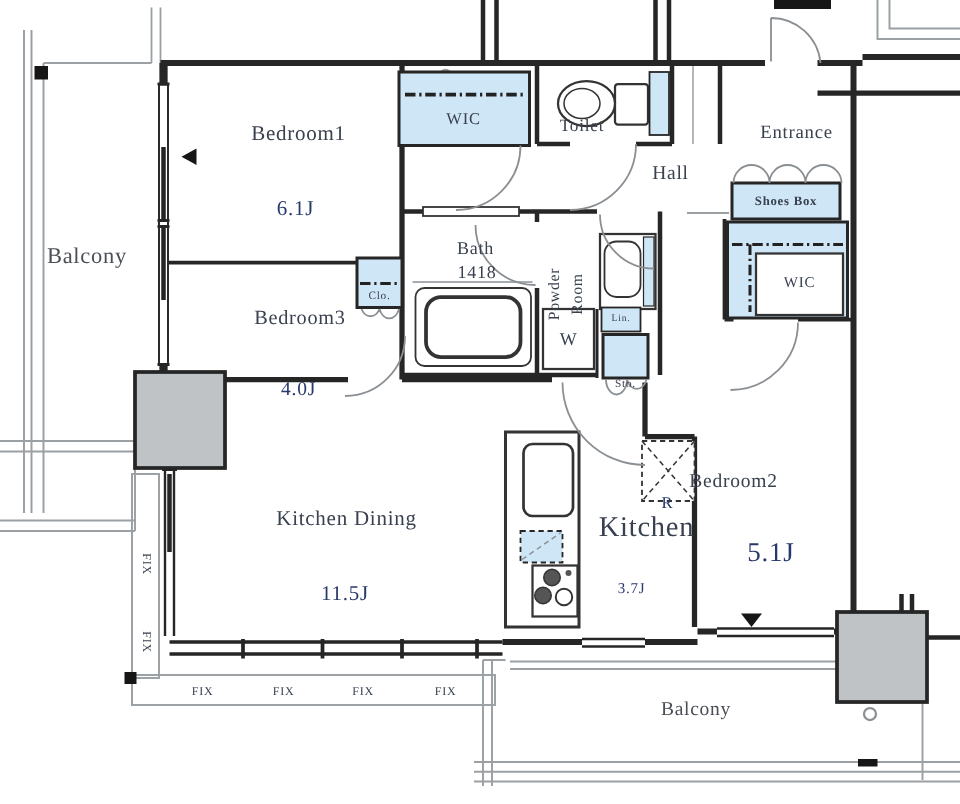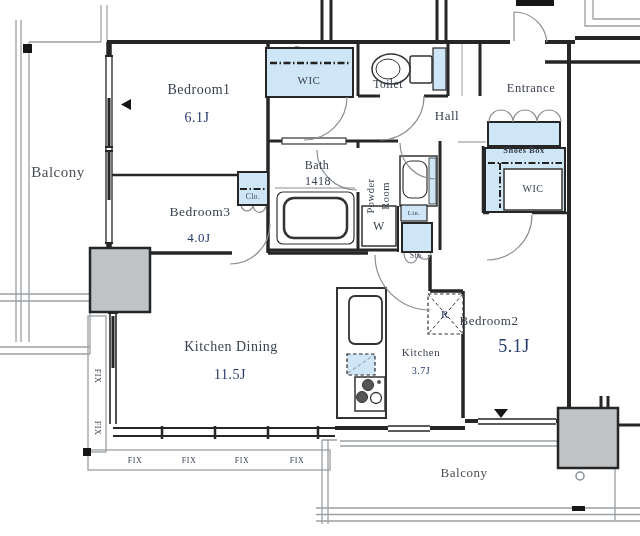--- a/index.html
+++ b/index.html
@@ -1,24 +1,24 @@
 <!DOCTYPE html>
 <html style="--storage-fill: #cfe6f7; --pillar-fill: #bfc3c6; --wall: #262626; --text: #39414f; --accent-text: #27386a;"><head>
 <meta charset="utf-8">
 <style>
   html,body{margin:0;padding:0;background:#fff;}
   #plan{position:relative;width:640px;height:536px;background:#fff;overflow:hidden;
         font-family:"Liberation Serif",serif;}
   #plan svg{position:absolute;left:0;top:0;}
   .lbl{position:absolute;transform:translate(-50%,-50%);white-space:nowrap;
        color:var(--text);letter-spacing:.5px;line-height:1;}
-  .area{color:var(--accent-text);}
+  .area{color:var(--accent-text);margin-top:22px;}
   .rot-ccw{transform:translate(-50%,-50%) rotate(-90deg);}
   .rot-cw{transform:translate(-50%,-50%) rotate(90deg);}
-  .bold{font-weight:bold;margin-top:16px;}
+  .bold{font-weight:bold;}
   
   .wall{stroke:var(--wall);fill:none;}
   .gray{stroke:#9aa0a4;fill:none;}
   .arc{stroke:#8a8f94;fill:none;}
   .blue{fill:var(--storage-fill);stroke:var(--wall);}
   .pillar{fill:var(--pillar-fill);stroke:var(--wall);}
   .whitebox{fill:#fff;stroke:#333;}
   .dash{stroke-dasharray:3.5 2.5;}
   .dashdot{stroke-dasharray:7 2.5 1.5 2.5;}
   .blk{fill:#161616;stroke:none;}
@@ -182,21 +182,21 @@
   <div class="lbl rot-ccw" style="left:371px;top:196px;font-size:10.5px">Powder</div>
   <div class="lbl rot-ccw" style="left:386px;top:196px;font-size:10.5px">Room</div>
   <div class="lbl" style="left:379px;top:226px;font-size:12px">W</div>
   <div class="lbl" style="left:414px;top:213px;font-size:6.5px">Lin.</div>
   <div class="lbl" style="left:417px;top:256px;font-size:7.5px">Sto.</div>
   <div class="lbl" style="left:253px;top:197px;font-size:7.5px">Clo.</div>
   <div class="lbl" style="left:200px;top:212px;font-size:13.5px">Bedroom3</div>
   <div class="lbl area" style="left:199px;top:237px;font-size:13px">4.0J</div>
   <div class="lbl" style="left:231px;top:347px;font-size:14px">Kitchen Dining</div>
   <div class="lbl area" style="left:230px;top:375px;font-size:14px">11.5J</div>
-  <div class="lbl" style="left:421px;top:352px;font-size:11px">Kitchen</div>
+  <div class="lbl" style="left:431px;top:352px;font-size:19px">Kitchen</div>
   <div class="lbl area" style="left:421px;top:371px;font-size:10px">3.7J</div>
   <div class="lbl area" style="left:445px;top:314px;font-size:11px">R</div>
   <div class="lbl" style="left:489px;top:320px;font-size:13px">Bedroom2</div>
   <div class="lbl area" style="left:514px;top:346px;font-size:18px">5.1J</div>
   <div class="lbl" style="left:464px;top:472px;font-size:13px;color:#4a4e55">Balcony</div>
   <div class="lbl" style="left:135px;top:461px;font-size:8px">FIX</div>
   <div class="lbl" style="left:189px;top:461px;font-size:8px">FIX</div>
   <div class="lbl" style="left:242px;top:461px;font-size:8px">FIX</div>
   <div class="lbl" style="left:297px;top:461px;font-size:8px">FIX</div>
   <div class="lbl rot-cw" style="left:97px;top:376px;font-size:8px">FIX</div>

